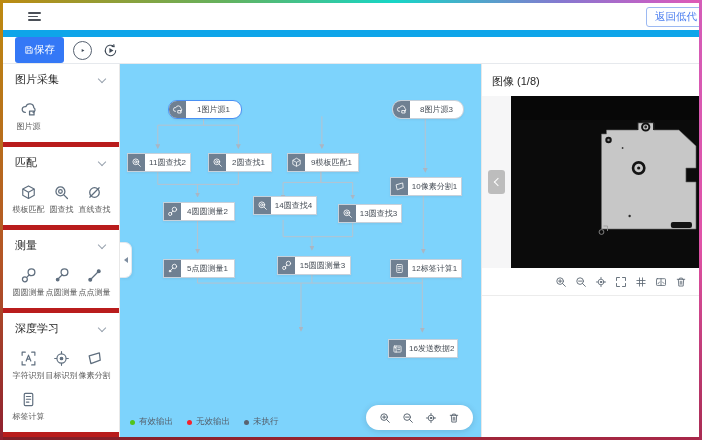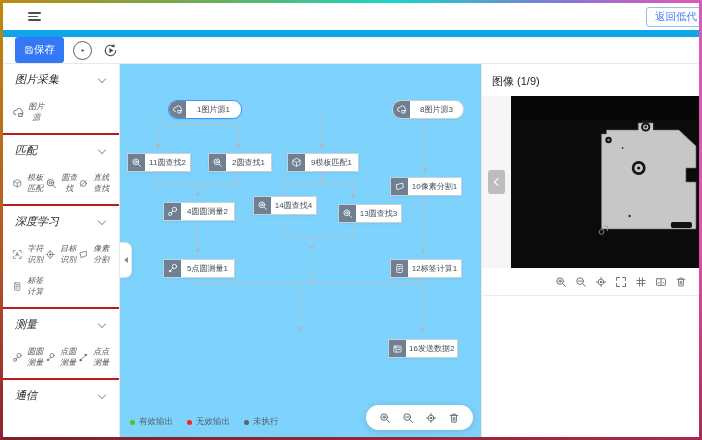--- a/index.html
+++ b/index.html
@@ -24,26 +24,26 @@
   .toolbar{height:26px;flex:none;border-bottom:1px solid #e6e9ed;display:flex;align-items:center;gap:9px;padding-left:12px;}
   .save-btn{display:flex;align-items:center;background:#3478f6;color:#fff;font-size:10.5px;height:26px;padding:0 9px;border-radius:3px;}
   .save-btn svg{width:10px;height:10px;}
   .circle-btn{width:17px;height:17px;border-radius:50%;border:1px solid #566170;color:#3c4754;display:flex;align-items:center;justify-content:center;}
   .circle-btn svg{width:9px;height:9px;}
 
   .body{flex:1;display:flex;min-height:0;}
 
   
   .sidebar{width:116px;flex:none;border-right:1px solid #e8e8e8;overflow:hidden;background:#fff;}
-  .sec{padding-bottom:6px;font-style:italic;}
-  .sec + .sec{border-top:2px solid #b91c1c;}
+  .sec{padding-bottom:6px;}
+  .sec + .sec{border-top:5px solid #b91c1c;}
   .sec-h{display:flex;justify-content:space-between;align-items:center;padding:8px 12px 2px 12px;color:#262626;font-size:11px;cursor:pointer;}
   .chev{width:5px;height:5px;border-right:1px solid #98a2ae;border-bottom:1px solid #98a2ae;transform:rotate(45deg);margin:-2px 2px 0 0;}
   .items{display:flex;flex-wrap:wrap;padding:2px 4px 4px 9px;}
-  .sitem{width:33px;display:flex;flex-direction:row;align-items:center;gap:3px;margin-top:10px;color:#595959;font-size:8px;cursor:pointer;text-align:center;}
+  .sitem{width:33px;display:flex;flex-direction:column;align-items:center;gap:3px;margin-top:10px;color:#595959;font-size:8px;cursor:pointer;text-align:center;}
   .sitem svg{width:17px;height:17px;color:#5f6e7e;}
 
   
   .canvas{flex:1;position:relative;background:#7dd3fc;overflow:hidden;min-width:0;}
   .edges{position:absolute;inset:0;width:100%;height:100%;}
   .node{position:absolute;height:17px;background:#fff;border:1px solid #c7d1db;border-radius:0;display:flex;align-items:stretch;font-size:8px;color:#454c55;box-shadow:0 1px 2px rgba(100,120,140,.14);}
   .node .ni{width:17px;flex:none;background:#6f8092;color:#fff;display:flex;align-items:center;justify-content:center;}
   .node .ni svg{width:11px;height:11px;}
   .node .nl{flex:1;display:flex;align-items:center;justify-content:center;padding:0 3px;white-space:nowrap;}
   .pill{border-radius:9px;}
@@ -243,20 +243,46 @@
             <div class="sitem">
               <svg viewBox="0 0 16 16">
                   <use href="#s-linefind"></use>
                 </svg>
               <span>直线查找</span>
             </div>
           </div>
         </div>
         <div class="sec">
           <div class="sec-h">
+            <span>测量</span>
+              <i class="chev"></i>
+          </div>
+          <div class="items">
+            <div class="sitem">
+              <svg viewBox="0 0 16 16">
+                  <use href="#s-mcc"></use>
+                </svg>
+              <span>圆圆测量</span>
+            </div>
+            <div class="sitem">
+              <svg viewBox="0 0 16 16">
+                  <use href="#s-mpc"></use>
+                </svg>
+              <span>点圆测量</span>
+            </div>
+            <div class="sitem">
+              <svg viewBox="0 0 16 16">
+                  <use href="#s-mpp"></use>
+                </svg>
+              <span>点点测量</span>
+            </div>
+          </div>
+        </div>
+        <div class="sec">
+          <div class="sec-h">
             <span>深度学习</span>
               <i class="chev"></i>
           </div>
           <div class="items">
             <div class="sitem">
               <svg viewBox="0 0 16 16">
                   <use href="#s-ocr"></use>
                 </svg>
               <span>字符识别</span>
             </div>
@@ -270,46 +296,20 @@
               <svg viewBox="0 0 16 16">
                   <use href="#s-seg"></use>
                 </svg>
               <span>像素分割</span>
             </div>
             <div class="sitem">
               <svg viewBox="0 0 16 16">
                   <use href="#s-doc"></use>
                 </svg>
               <span>标签计算</span>
-            </div>
-          </div>
-        </div>
-        <div class="sec">
-          <div class="sec-h">
-            <span>测量</span>
-              <i class="chev"></i>
-          </div>
-          <div class="items">
-            <div class="sitem">
-              <svg viewBox="0 0 16 16">
-                  <use href="#s-mcc"></use>
-                </svg>
-              <span>圆圆测量</span>
-            </div>
-            <div class="sitem">
-              <svg viewBox="0 0 16 16">
-                  <use href="#s-mpc"></use>
-                </svg>
-              <span>点圆测量</span>
-            </div>
-            <div class="sitem">
-              <svg viewBox="0 0 16 16">
-                  <use href="#s-mpp"></use>
-                </svg>
-              <span>点点测量</span>
             </div>
           </div>
         </div>
         <div class="sec">
           <div class="sec-h">
             <span>通信</span>
               <i class="chev"></i>
           </div>
 
         </div>
@@ -415,20 +415,28 @@
           <span class="nl">13圆查找3</span>
         </div>
         <div class="node" style="left:43px;top:195px;width:70px">
           <span class="ni">
               <svg viewBox="0 0 16 16">
                 <use href="#s-mpc"></use>
               </svg>
             </span>
           <span class="nl">5点圆测量1</span>
         </div>
+        <div class="node" style="left:157px;top:192px;width:72px">
+          <span class="ni">
+              <svg viewBox="0 0 16 16">
+                <use href="#s-mcc"></use>
+              </svg>
+            </span>
+          <span class="nl">15圆圆测量3</span>
+        </div>
         <div class="node" style="left:270px;top:195px;width:70px">
           <span class="ni">
               <svg viewBox="0 0 16 16">
                 <use href="#s-doc"></use>
               </svg>
             </span>
           <span class="nl">12标签计算1</span>
         </div>
         <div class="node" style="left:268px;top:275px;width:68px">
           <span class="ni">
@@ -468,21 +476,21 @@
           <svg viewBox="0 0 16 16">
               <use href="#s-aim"></use>
             </svg>
           <svg viewBox="0 0 16 16">
               <use href="#s-trash"></use>
             </svg>
         </div>
       </div>
 
       <div class="rp">
-        <div class="rp-h">图像 (1/9)</div>
+        <div class="rp-h">图像 (1/8)</div>
         <div class="viewer">
           <div class="strip">
             <div class="nav-btn">
                 <i></i>
               </div>
           </div>
           <div class="imgwrap">
             <svg viewBox="0 0 187 172" preserveAspectRatio="none">
               <rect x="0" y="0" width="187" height="172" fill="#0b0b0b"></rect>
               <polygon points="128,0 141,0 139,27 130,27" fill="#161616"></polygon>

